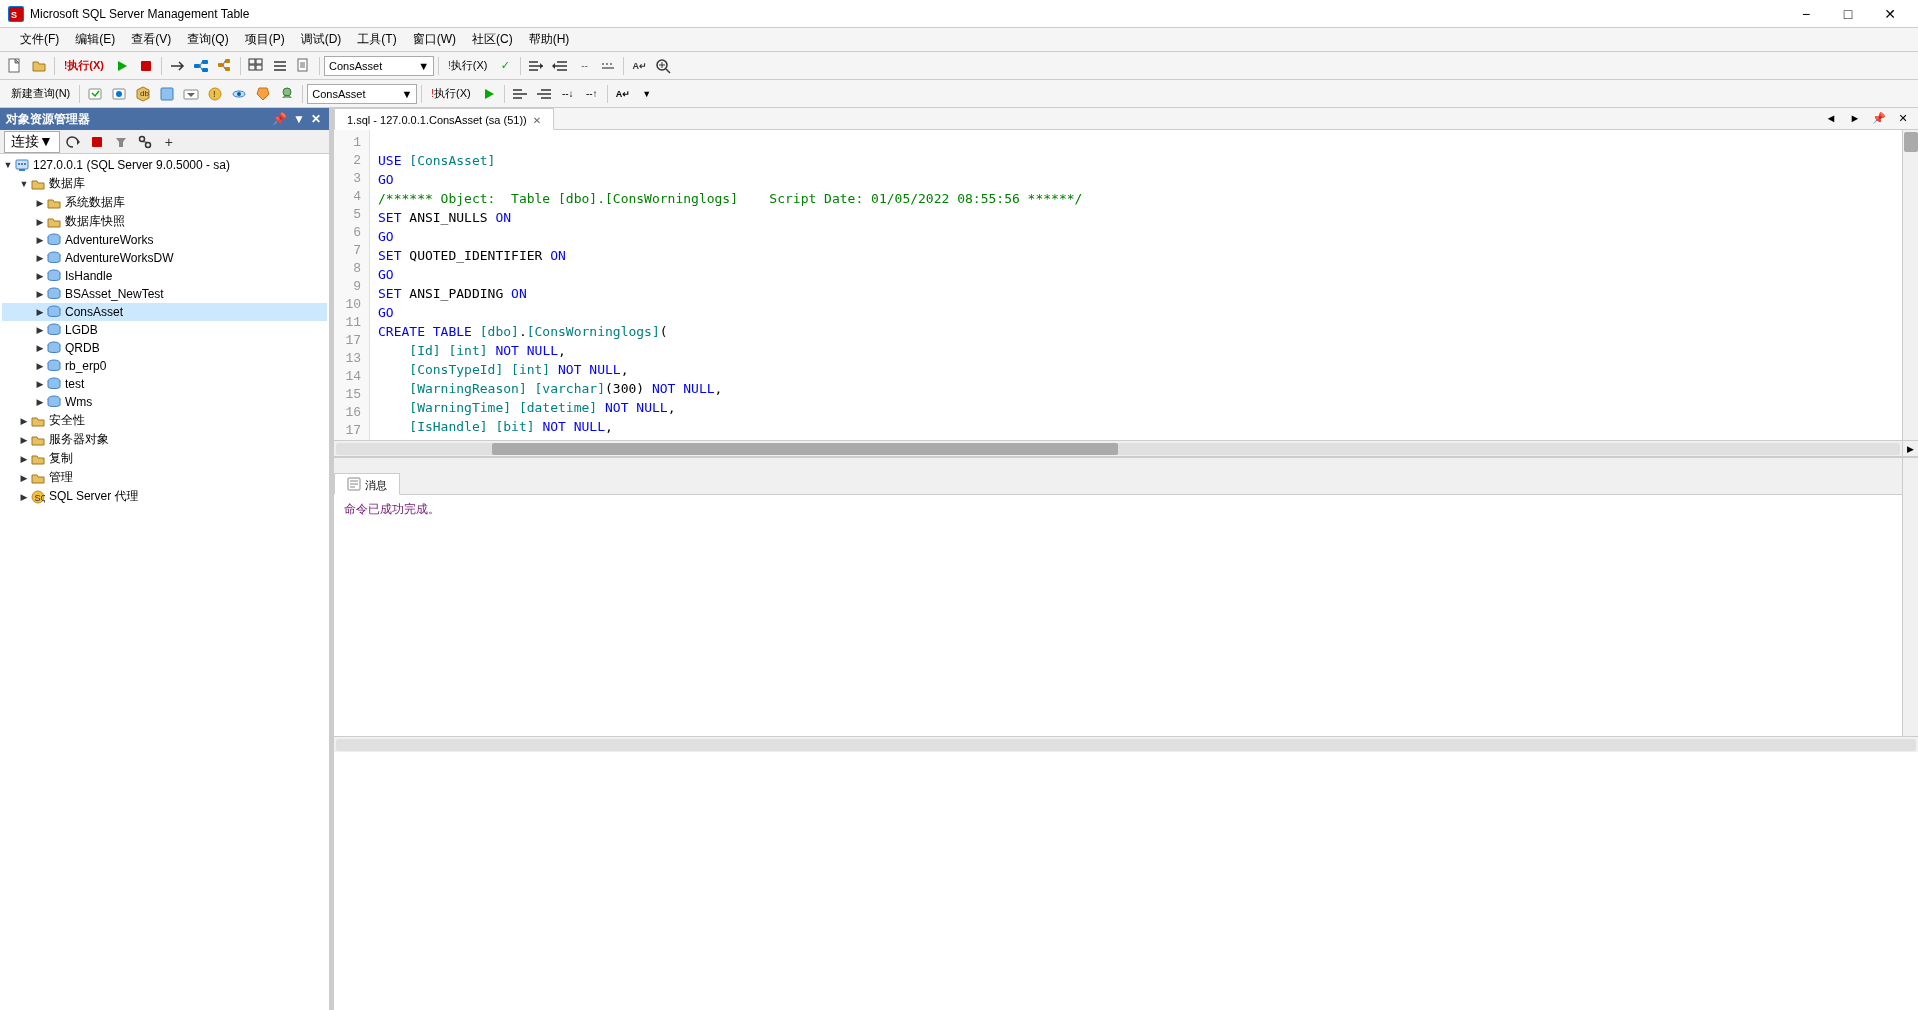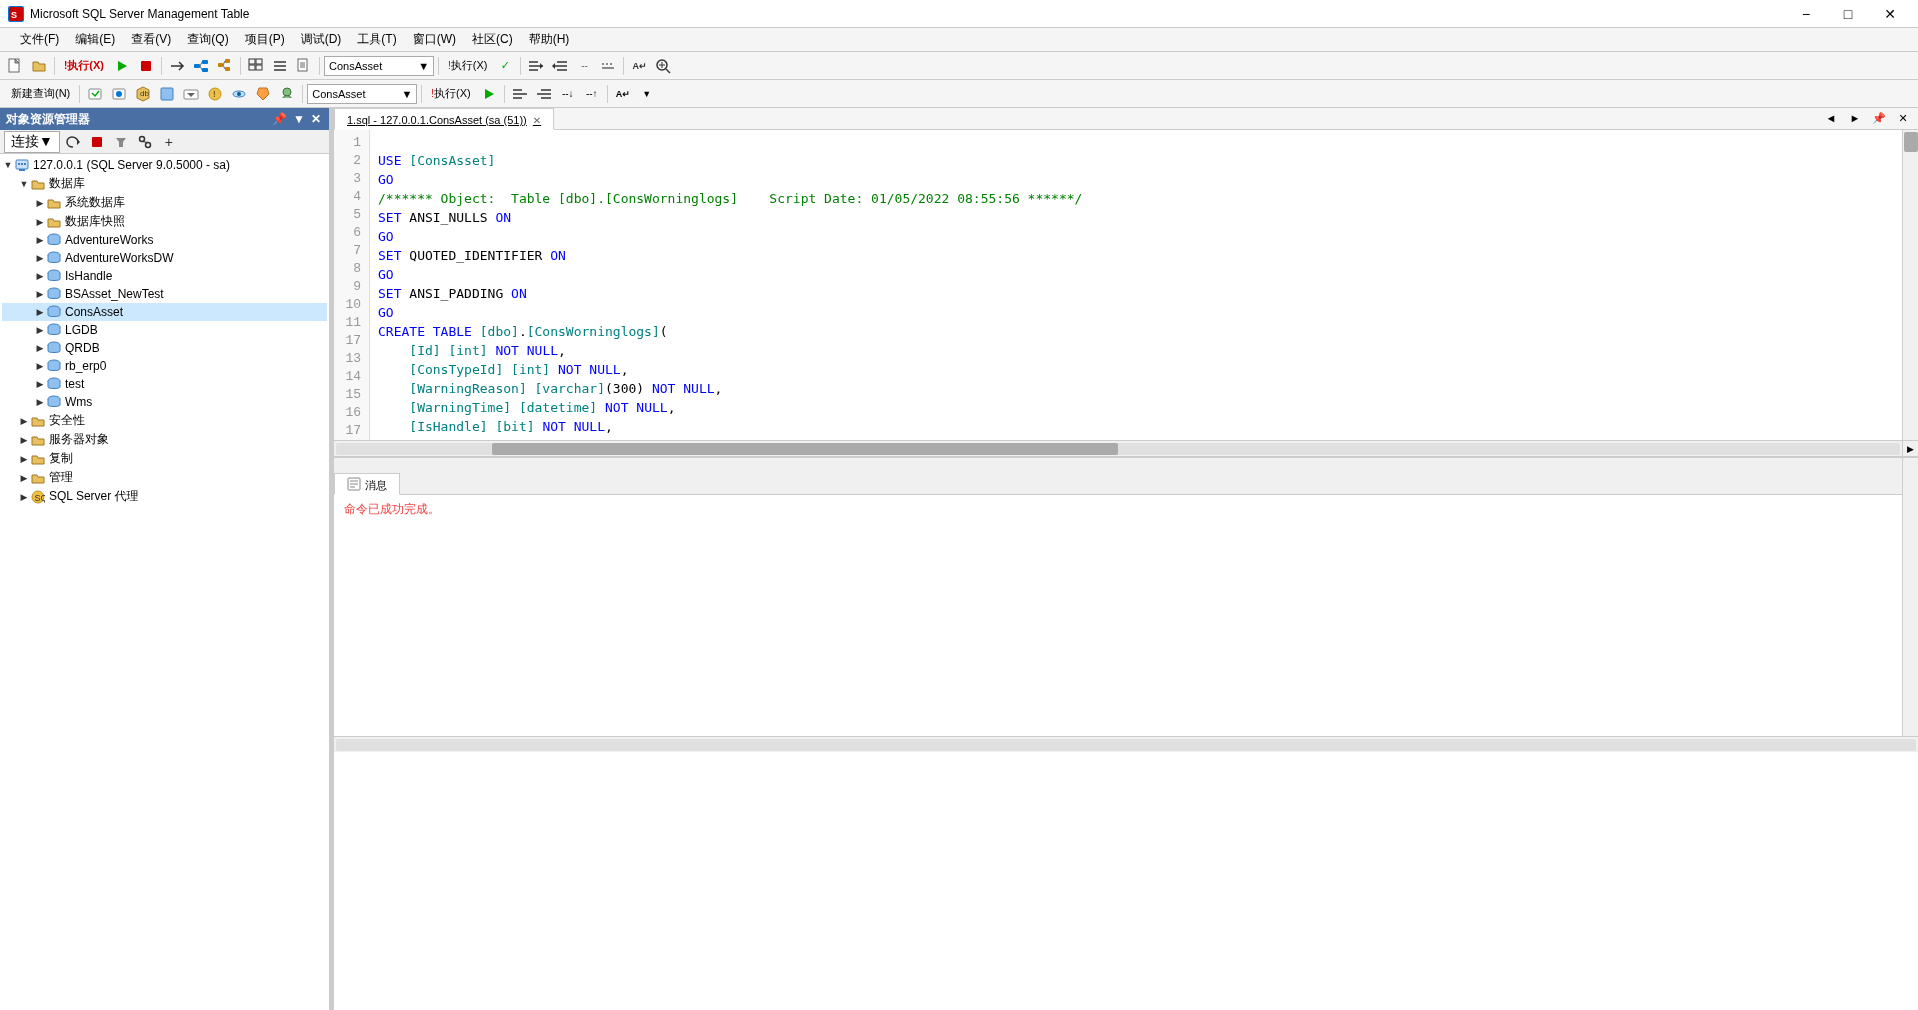--- a/index.html
+++ b/index.html
@@ -36,21 +36,21 @@
     .tree-icon { width: 16px; height: 16px; margin-right: 3px; display: inline-flex; align-items: center; justify-content: center; font-size: 11px; flex-shrink: 0; }
     .tree-label { font-size: 12px; }
     
     .icon-server { color: #0078d7; }
     .icon-folder { color: #e8a020; }
 
     
     #editor-area { flex: 1; display: flex; flex-direction: column; background: white; }
     #tab-bar { background: #f5f5f5; height: 22px; display: flex; align-items: flex-end; border-bottom: 1px solid #ccc; }
     .tab { padding: 2px 12px 0 12px; height: 22px; display: flex; align-items: center; font-size: 11px; border: 1px solid #ccc; border-bottom: none; background: #e8e8e8; cursor: pointer; margin-right: 2px; white-space: nowrap; }
-    .tab.active { background: white; border-bottom: 1px solid white; margin-bottom: -1px; z-index: 1; text-decoration: underline; }
+    .tab.active { background: white; border-bottom: 1px solid white; margin-bottom: -1px; z-index: 1; }
     .tab-close { margin-left: 6px; cursor: pointer; font-size: 10px; color: #666; }
     #tab-controls { margin-left: auto; display: flex; align-items: center; padding: 0 4px; gap: 2px; }
     
     
     #sql-editor { flex: 1; display: flex; flex-direction: column; }
     #sql-content { flex: 1; background: white; overflow: auto; display: flex; font-family: Consolas, 'Courier New', monospace; font-size: 13px; }
     #line-numbers { background: #f8f8f8; border-right: 1px solid #e0e0e0; padding: 4px 8px; color: #999; font-size: 13px; text-align: right; user-select: none; min-width: 36px; line-height: 18px; }
     #code-area { flex: 1; padding: 4px 8px; line-height: 18px; white-space: pre; overflow-x: auto; }
     
     
@@ -674,21 +674,21 @@
                   <rect x="1" y="1" width="12" height="12" fill="white" stroke="#888" rx="1"></rect>
                   <line x1="3" y1="4" x2="11" y2="4" stroke="#888"></line>
                   <line x1="3" y1="7" x2="11" y2="7" stroke="#888"></line>
                   <line x1="3" y1="10" x2="8" y2="10" stroke="#888"></line>
                 </svg>
             </span>
             <span>消息</span>
           </div>
         </div>
         <div id="msg-content">
-          <span style="font-size:12px; color:#ef4444;">命令已成功完成。</span>
+          <span style="font-size:12px; color:#701a75;">命令已成功完成。</span>
         </div>
 
         <div style="position:absolute; right:0; top:0; width:16px; height:100%; background:#f0f0f0; border-left:1px solid #ccc;"></div>
       </div>
 
       <div style="height:16px; background:#f0f0f0; border-top:1px solid #ccc; display:flex; align-items:center;">
         <div style="flex:1; height:12px; background:#e0e0e0; margin:0 2px; border-radius:2px;"></div>
       </div>
     </div>
   </div>

